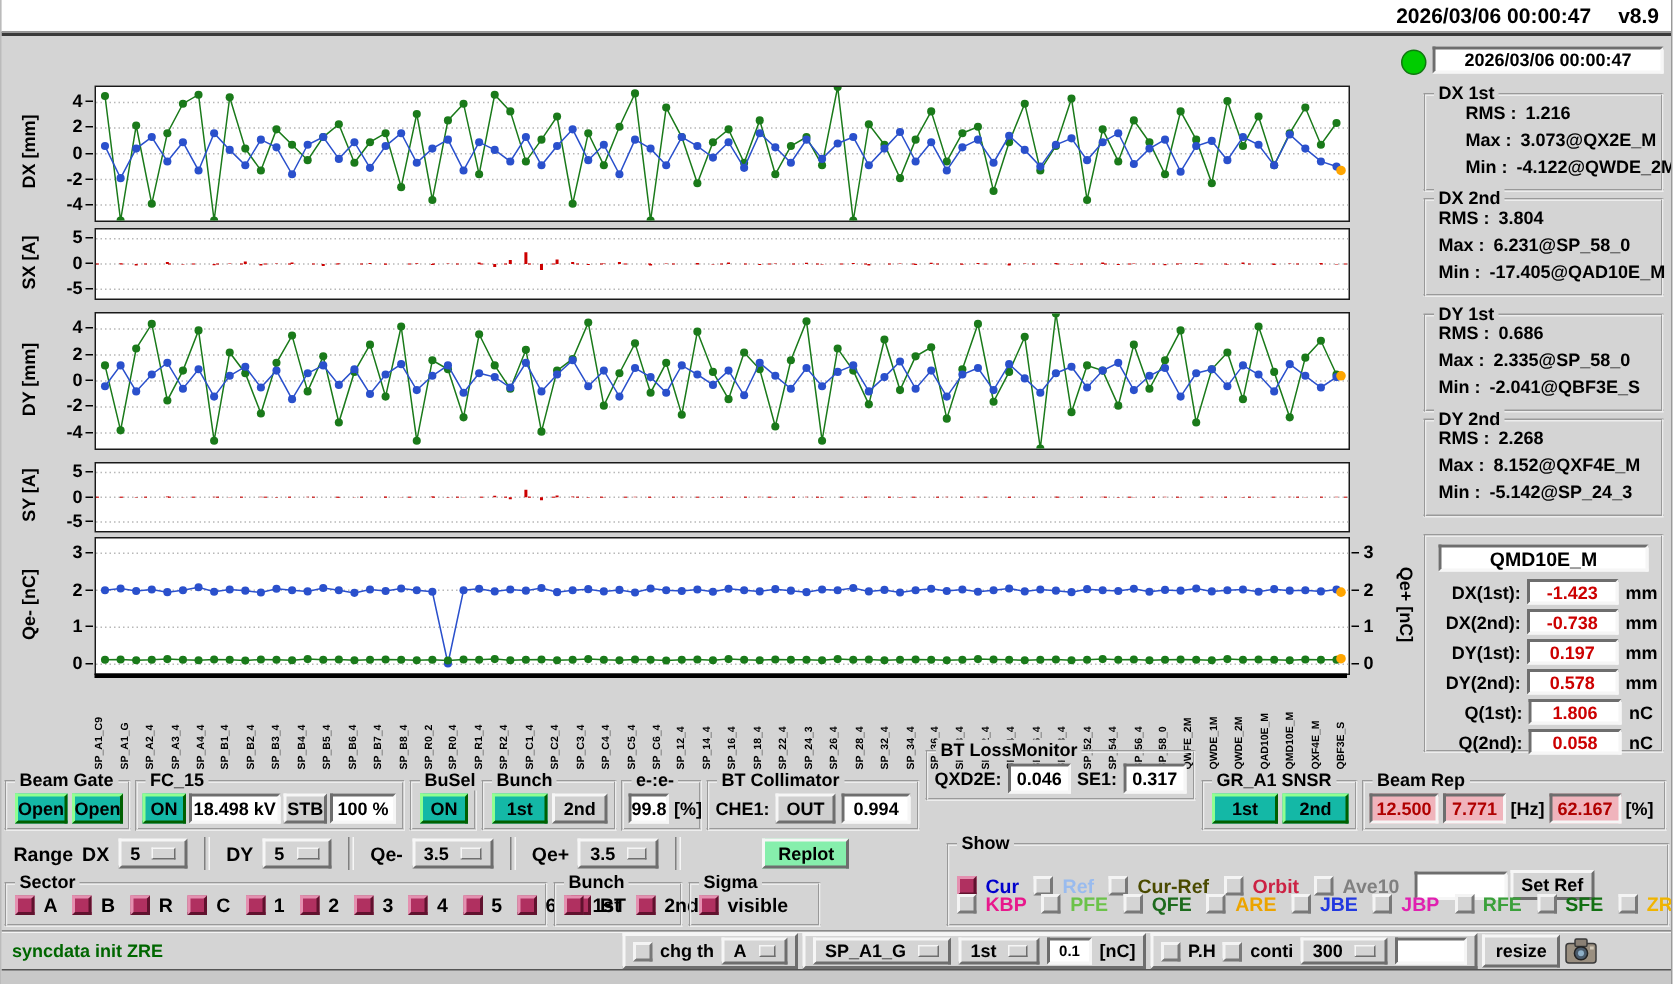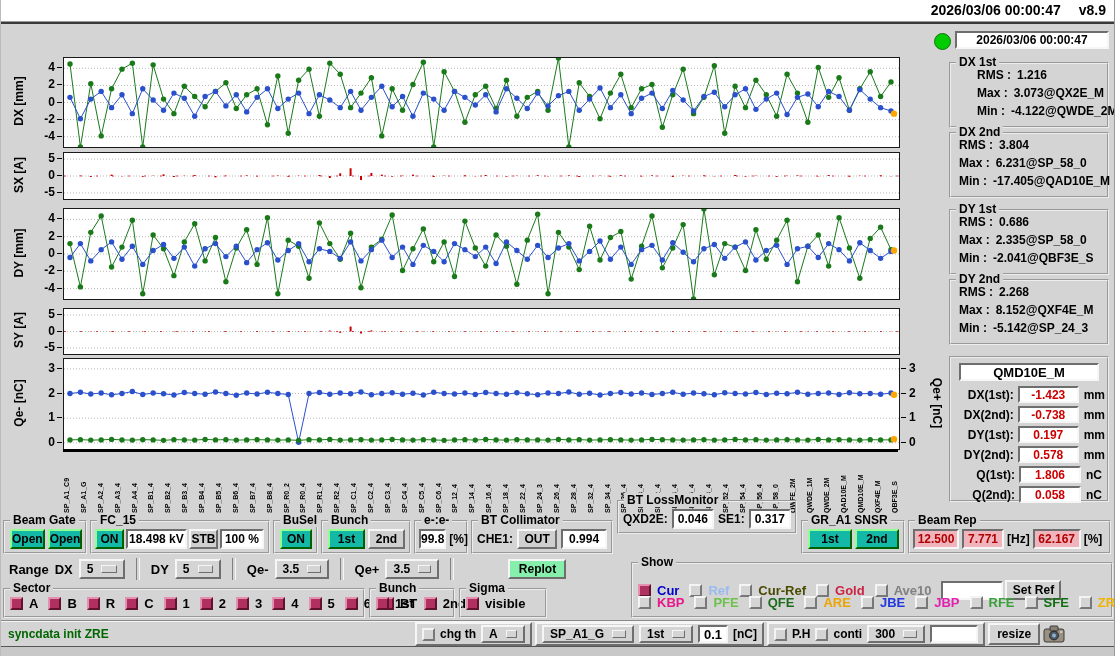--- a/index.html
+++ b/index.html
@@ -1058,21 +1058,21 @@
     <b class="gtitle">Show</b>
     <div class="ctl" style="top:16px;gap:2px;">
       <span id="show-row1" style="display:inline-flex;align-items:center;gap:2px;">
           <span class="cb on"></span>
           <span class="cblab" style="color: rgb(0, 0, 204);">Cur</span>
           <span class="cb off"></span>
           <span class="cblab" style="color: rgb(153, 187, 238);">Ref</span>
           <span class="cb off"></span>
           <span class="cblab" style="color: rgb(74, 74, 0);">Cur-Ref</span>
           <span class="cb off"></span>
-          <span class="cblab" style="color: rgb(204, 34, 68);">Gold</span>
+          <span class="cblab" style="color: rgb(204, 34, 68);">Orbit</span>
           <span class="cb off"></span>
           <span class="cblab" style="color: rgb(128, 128, 128);">Ave10</span>
         </span>
       <input class="tfield" style="width: 62px;" value="">
       <span class="btn bo" style="width:56px;background:#d4d4d4;">Set Ref</span>
     </div>
     <div class="ctl" id="show-row2" style="top:31px;gap:2px;">
         <span class="cb off"></span>
         <span class="cblab" style="color: rgb(232, 24, 140);">KBP</span>
         <span class="cb off"></span>
@@ -1107,21 +1107,21 @@
       </span>
       <span class="sbbox bo">
         <span class="opt bo" style="width:92px;height:18px;">
             <span>SP_A1_G</span>
             <span class="dash"></span>
           </span>
         <span class="opt bo" style="width:54px;height:18px;">
             <span>1st</span>
             <span class="dash"></span>
           </span>
-        <span class="wfield bi" style="width:30px;height:18px;font-size:13px;">0.1</span>
+        <span class="wfield bi" style="width:30px;height:18px;font-size:10px;">0.1</span>
         <span>[nC]</span>
       </span>
       <span class="sbbox bo">
         <span class="cb off"></span>
         <span>P.H</span>
         <span class="cb off"></span>
         <span>conti</span>
         <span class="opt bo" style="width:58px;height:18px;">
             <span>300</span>
             <span class="dash"></span>

